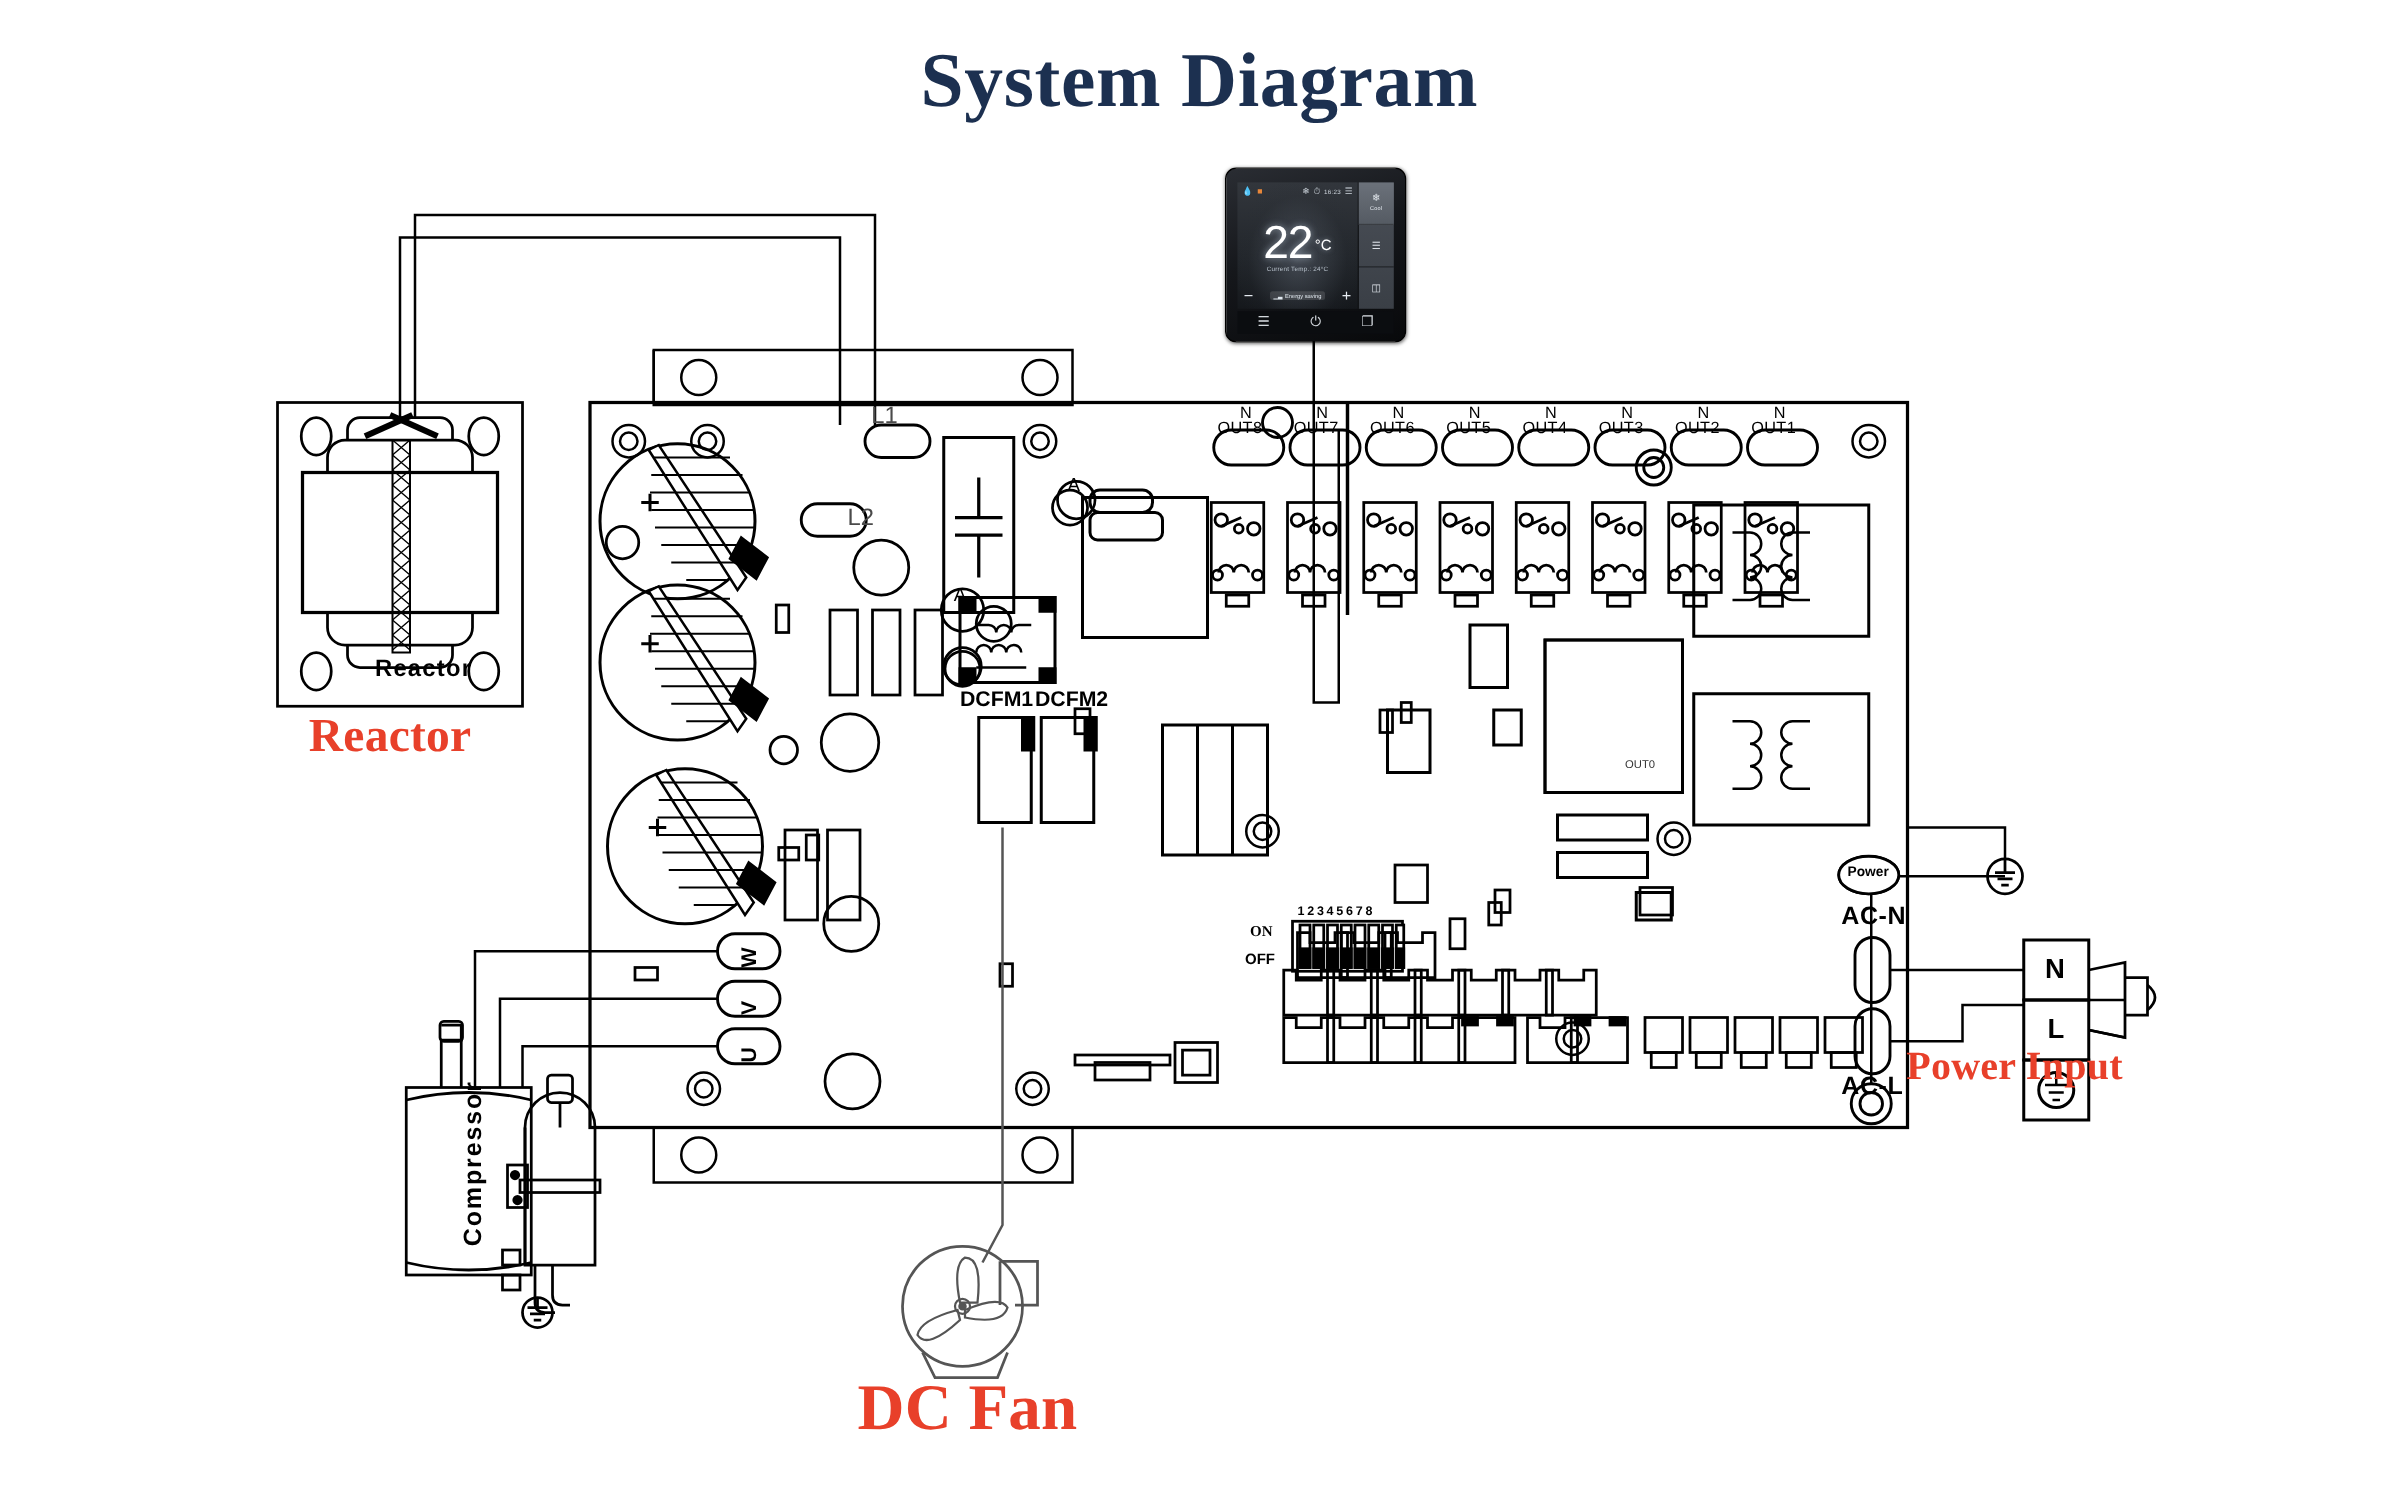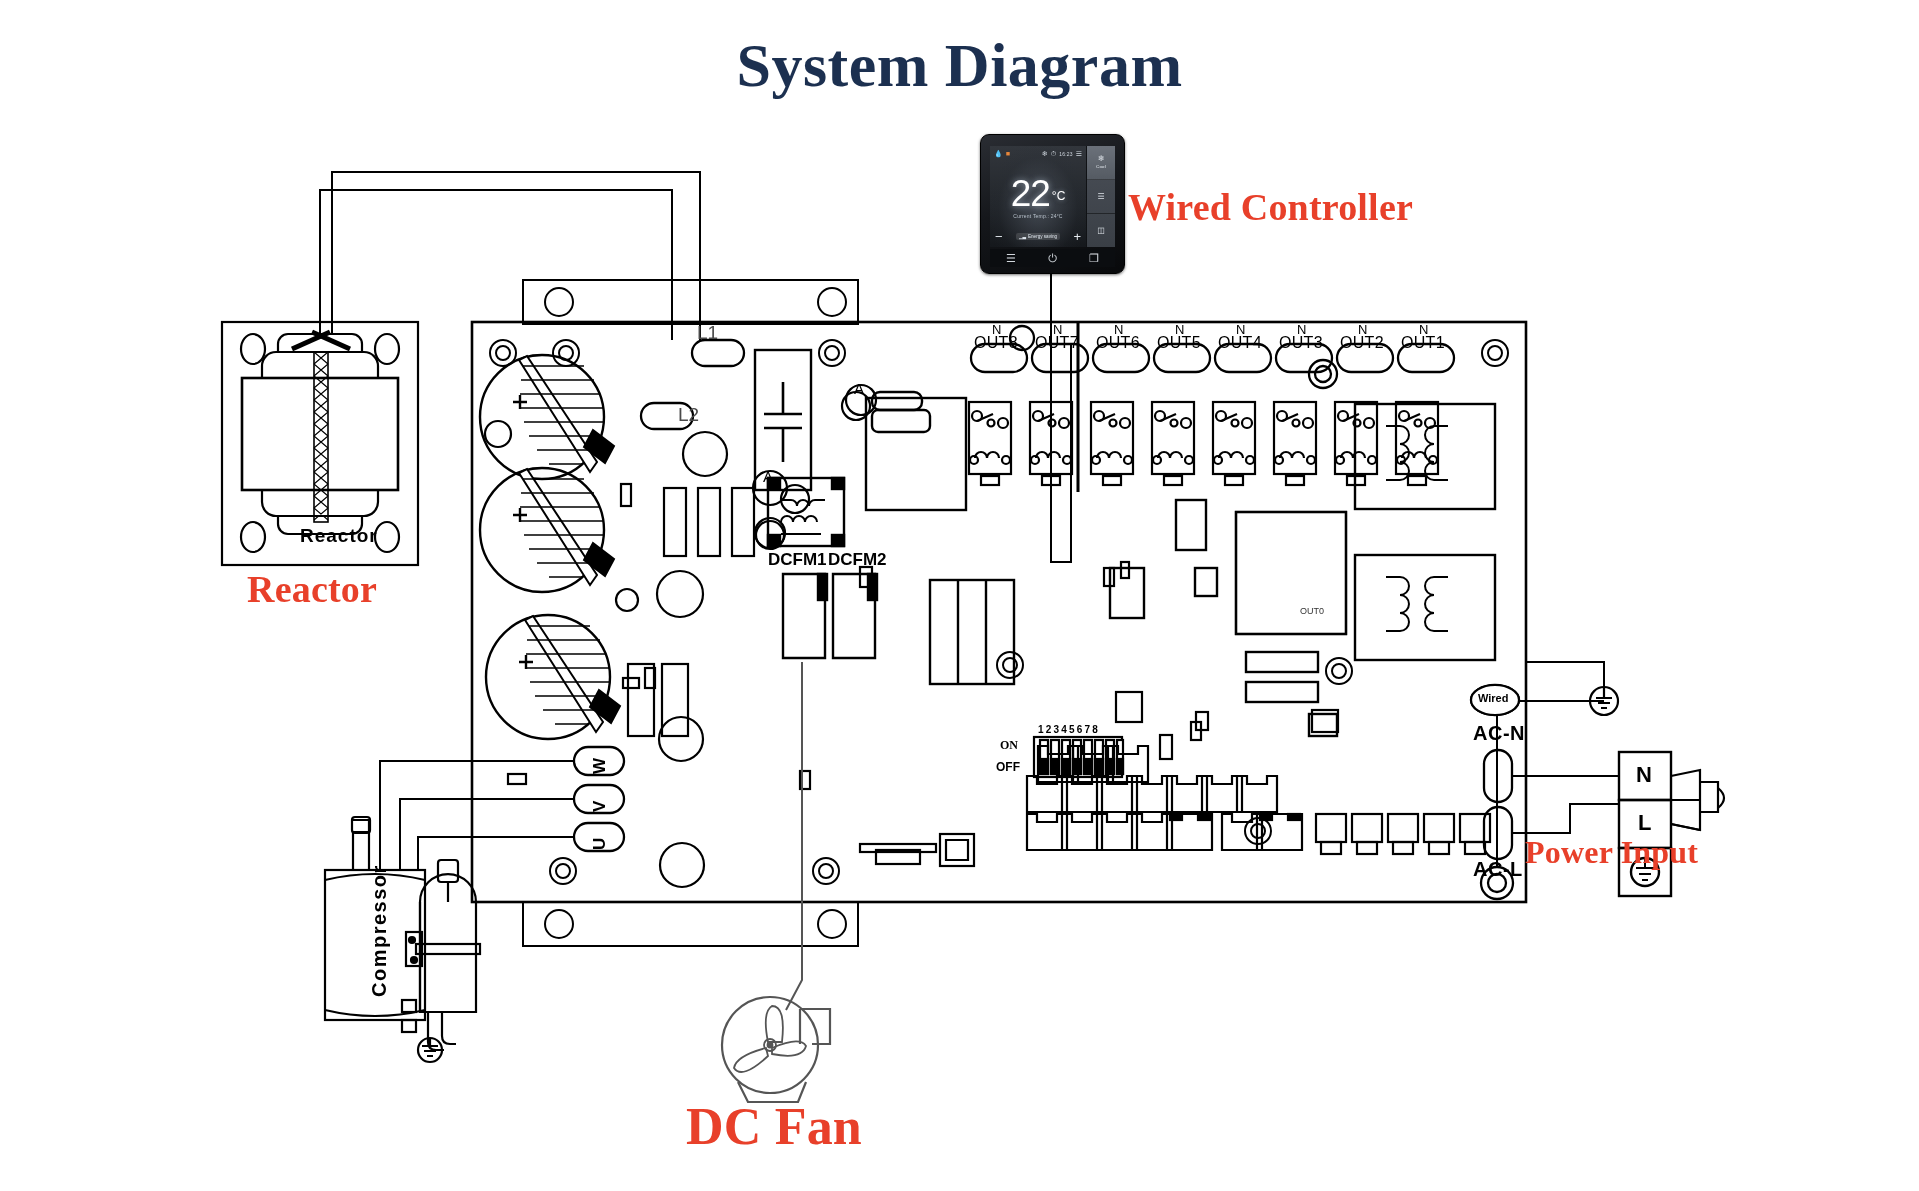--- a/index.html
+++ b/index.html
@@ -187,21 +187,21 @@
   }
   .ctrl-key { line-height: 1; opacity: .9; }
 
   
   .board-text {
     position: absolute;
     font-family: "Liberation Sans", sans-serif;
     color: #000;
     white-space: nowrap;
   }
-  .bt-term { font-size: 16px; letter-spacing: .3px; }
+  .bt-term { font-size: 13px; letter-spacing: .3px; }
   .bt-termN { font-size: 13px; }
   .bt-l { font-size: 19px; color: #4a4a4a; }
   .bt-dcfm { font-size: 17px; font-weight: 600; }
   .bt-dip { font-size: 12px; font-weight: 700; }
   .bt-dipnum { font-size: 10px; font-weight: 700; letter-spacing: 2.2px; }
   .bt-ac { font-size: 20px; font-weight: 600; letter-spacing: .5px; text-align: right; }
   .bt-nl { font-size: 22px; font-weight: 600; }
   .bt-rohs { font-size: 11px; font-weight: 700; }
   .bt-reactor { font-size: 19px; font-weight: 600; letter-spacing: 1px; }
   .bt-compressor {
@@ -782,32 +782,31 @@
   <div class="board-text bt-dcfm" style="left:768px; top:528px;">DCFM1</div>
   <div class="board-text bt-dcfm" style="left:828px; top:528px;">DCFM2</div>
 
   <div class="board-text bt-dip" style="left:1000px; top:716px;font-family:Liberation Serif, serif;">ON</div>
   <div class="board-text bt-dip" style="left:996px;  top:738px;">OFF</div>
   <div class="board-text bt-dipnum" style="left:1038px; top:702px;">12345678</div>
 
   <div class="board-text bt-ac" style="left:1473px; top:700px;">AC-N</div>
   <div class="board-text bt-ac" style="left:1473px; top:836px;">AC-L</div>
 
-  <div class="board-text bt-rohs" style="left:1478px; top:670px;">Wired</div>
+  <div class="board-text bt-rohs" style="left:1478px; top:670px;">Power</div>
   <div class="board-text bt-tiny" style="left:1300px; top:584px;">OUT0</div>
 
   <div class="board-text bt-nl" style="left:1636px; top:740px;">N</div>
   <div class="board-text bt-nl" style="left:1638px; top:788px;">L</div>
 
   <div class="board-text bt-reactor" style="left:300px; top:503px;">Reactor</div>
 
   <div class="board-text bt-compressor" style="left:368px; top:975px;">Compressor</div>
 
   <div class="board-text bt-uvw" style="left:590px; top:752px;">W</div>
   <div class="board-text bt-uvw" style="left:590px; top:790px;">V</div>
   <div class="board-text bt-uvw" style="left:590px; top:828px;">U</div>
 
-  <div class="red-label lbl-wired">Wired Controller</div>
   <div class="red-label lbl-reactor">Reactor</div>
   <div class="red-label lbl-power">Power Input</div>
   <div class="red-label lbl-fan">DC Fan</div>
 
 </div>
 
 </body></html>

